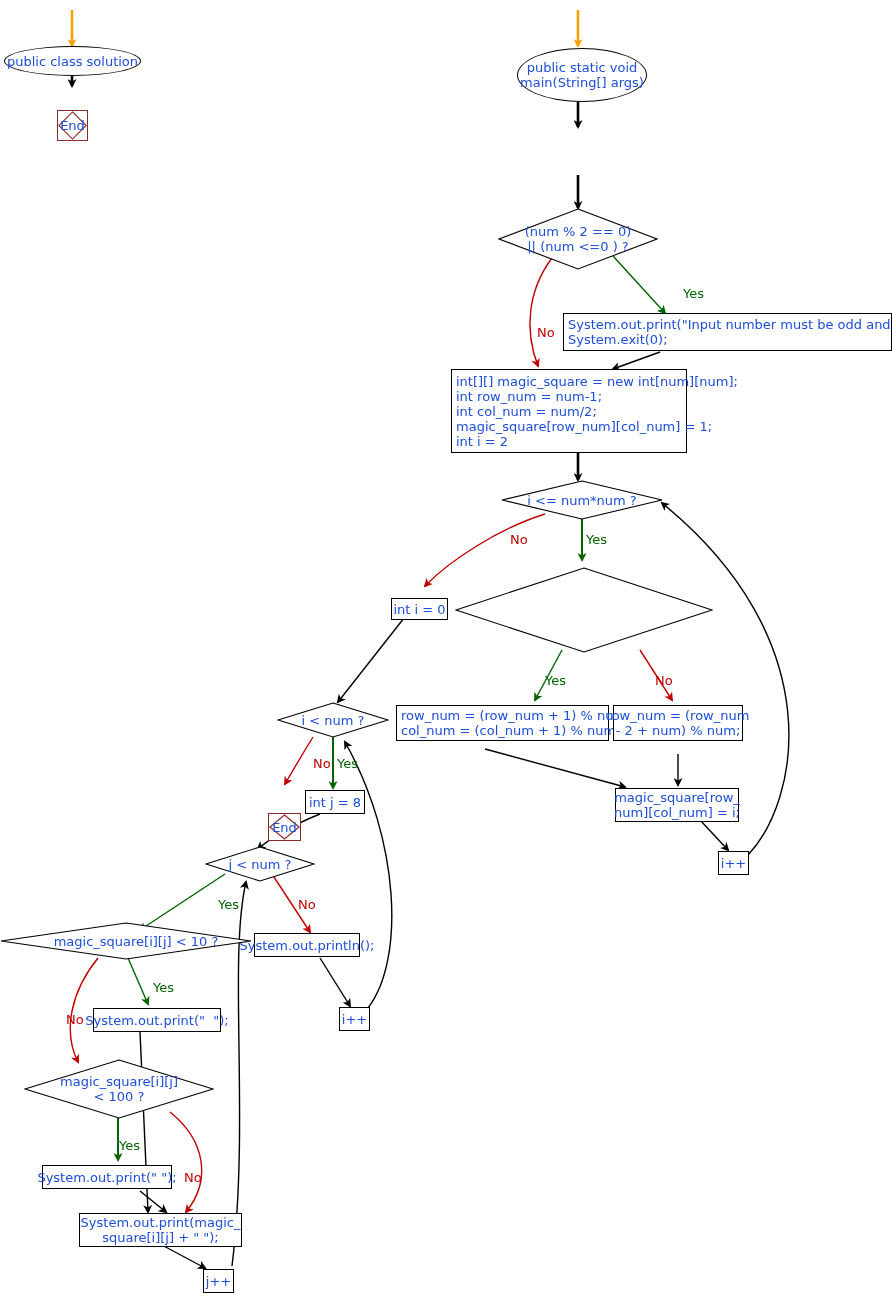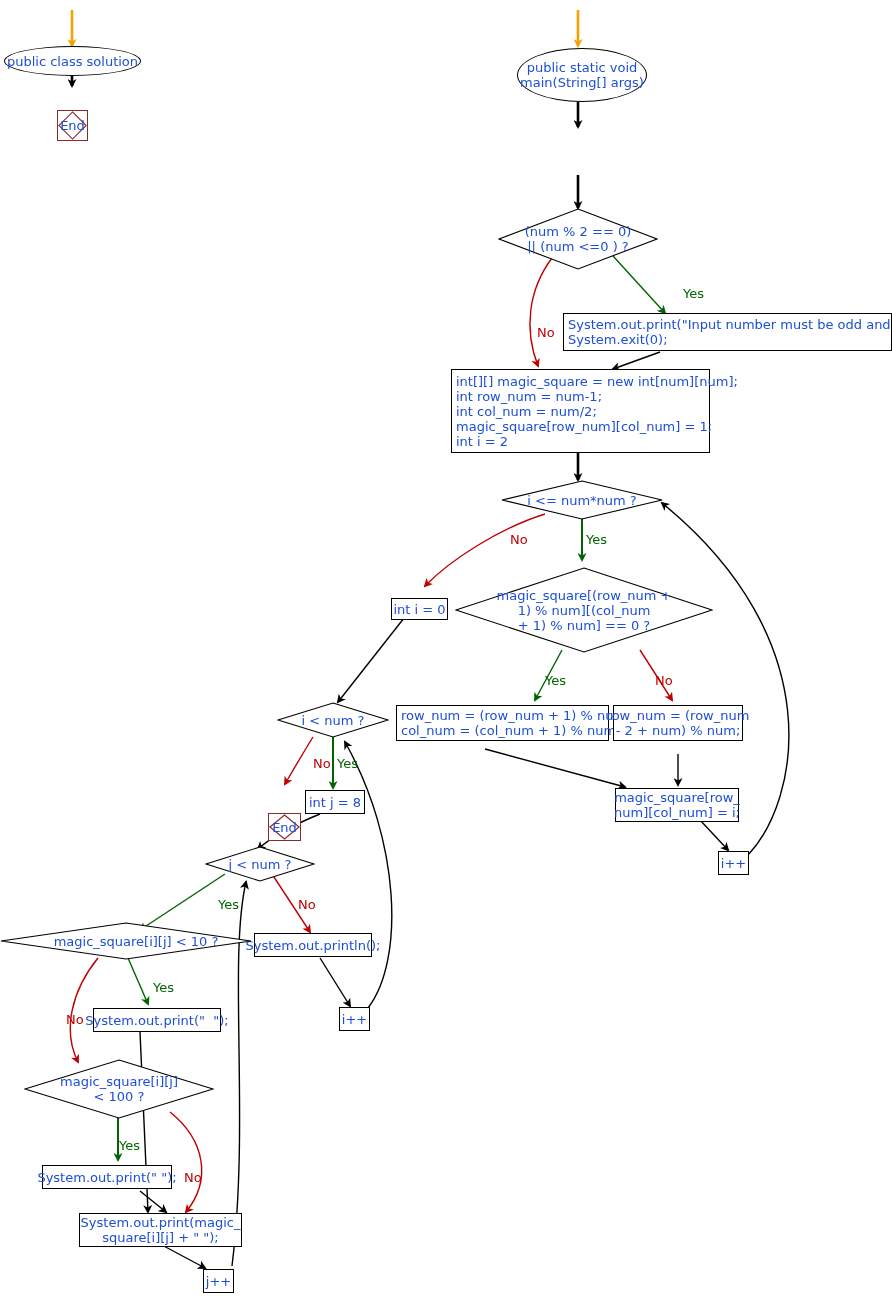--- a/index.html
+++ b/index.html
@@ -202,21 +202,21 @@
     </svg>
     <span class="dec-label">(num % 2 == 0)
 || (num &lt;=0 ) ?</span>
   </div>
 
   <div class="node proc" style="left:563px; top:313px; width:329px; height:38px;">
     <span>System.out.print("Input number must be odd and &gt;0");
 System.exit(0);</span>
   </div>
 
-  <div class="node proc" style="left:451px; top:369px; width:259px; height:84px;">
+  <div class="node proc" style="left:451px; top:369px; width:236px; height:84px;">
     <span>int[][] magic_square = new int[num][num];
 int row_num = num-1;
 int col_num = num/2;
 magic_square[row_num][col_num] = 1;
 int i = 2</span>
   </div>
 
   <div class="node dec" style="left:501px; top:480px; width:162px; height:40px;">
     <svg class="dec-shape" viewBox="0 0 162 40" preserveAspectRatio="none" xmlns="http://www.w3.org/2000/svg">
       <path d="M81,1 L161,20 L81,39 L1,20 Z" fill="#ffffff" stroke="#000000" stroke-width="1.1" vector-effect="non-scaling-stroke"></path>
@@ -225,23 +225,20 @@
   </div>
 
   <div class="node proc ctr" style="left:391px; top:598px; width:57px; height:22px;">
     <span>int i = 0</span>
   </div>
 
   <div class="node dec" style="left:455px; top:567px; width:258px; height:86px;">
     <svg class="dec-shape" viewBox="0 0 258 86" preserveAspectRatio="none" xmlns="http://www.w3.org/2000/svg">
       <path d="M129,1 L257,43 L129,85 L1,43 Z" fill="#ffffff" stroke="#000000" stroke-width="1.1" vector-effect="non-scaling-stroke"></path>
     </svg>
-    <span class="dec-label">magic_square[(row_num +
-1) % num][(col_num
-+ 1) % num] == 0 ?</span>
   </div>
 
   <div class="node proc" style="left:396px; top:705px; width:213px; height:36px;">
     <span>row_num = (row_num + 1) % num;
 col_num = (col_num + 1) % num;</span>
   </div>
 
   <div class="node proc ctr" style="left:613px; top:705px; width:130px; height:36px;">
     <span>row_num = (row_num
 - 2 + num) % num;</span>
@@ -274,21 +271,21 @@
     <span>int j = 8</span>
   </div>
 
   <div class="node dec" style="left:205px; top:846px; width:110px; height:36px;">
     <svg class="dec-shape" viewBox="0 0 110 36" preserveAspectRatio="none" xmlns="http://www.w3.org/2000/svg">
       <path d="M55,1 L109,18 L55,35 L1,18 Z" fill="#ffffff" stroke="#000000" stroke-width="1.1" vector-effect="non-scaling-stroke"></path>
     </svg>
     <span class="dec-label">j &lt; num ?</span>
   </div>
 
-  <div class="node proc ctr" style="left:254px; top:933px; width:118px; height:24px;">
+  <div class="node proc ctr" style="left:254px; top:933px; width:106px; height:24px;">
     <span>System.out.println();</span>
   </div>
 
   <div class="node proc ctr" style="left:339px; top:1007px; width:31px; height:24px;">
     <span>i++</span>
   </div>
 
   <div class="node dec" style="left:0px; top:922px; width:252px; height:38px;padding-left:20px;">
     <svg class="dec-shape" viewBox="0 0 252 38" preserveAspectRatio="none" xmlns="http://www.w3.org/2000/svg">
       <path d="M126,1 L251,19 L126,37 L1,19 Z" fill="#ffffff" stroke="#000000" stroke-width="1.1" vector-effect="non-scaling-stroke"></path>

